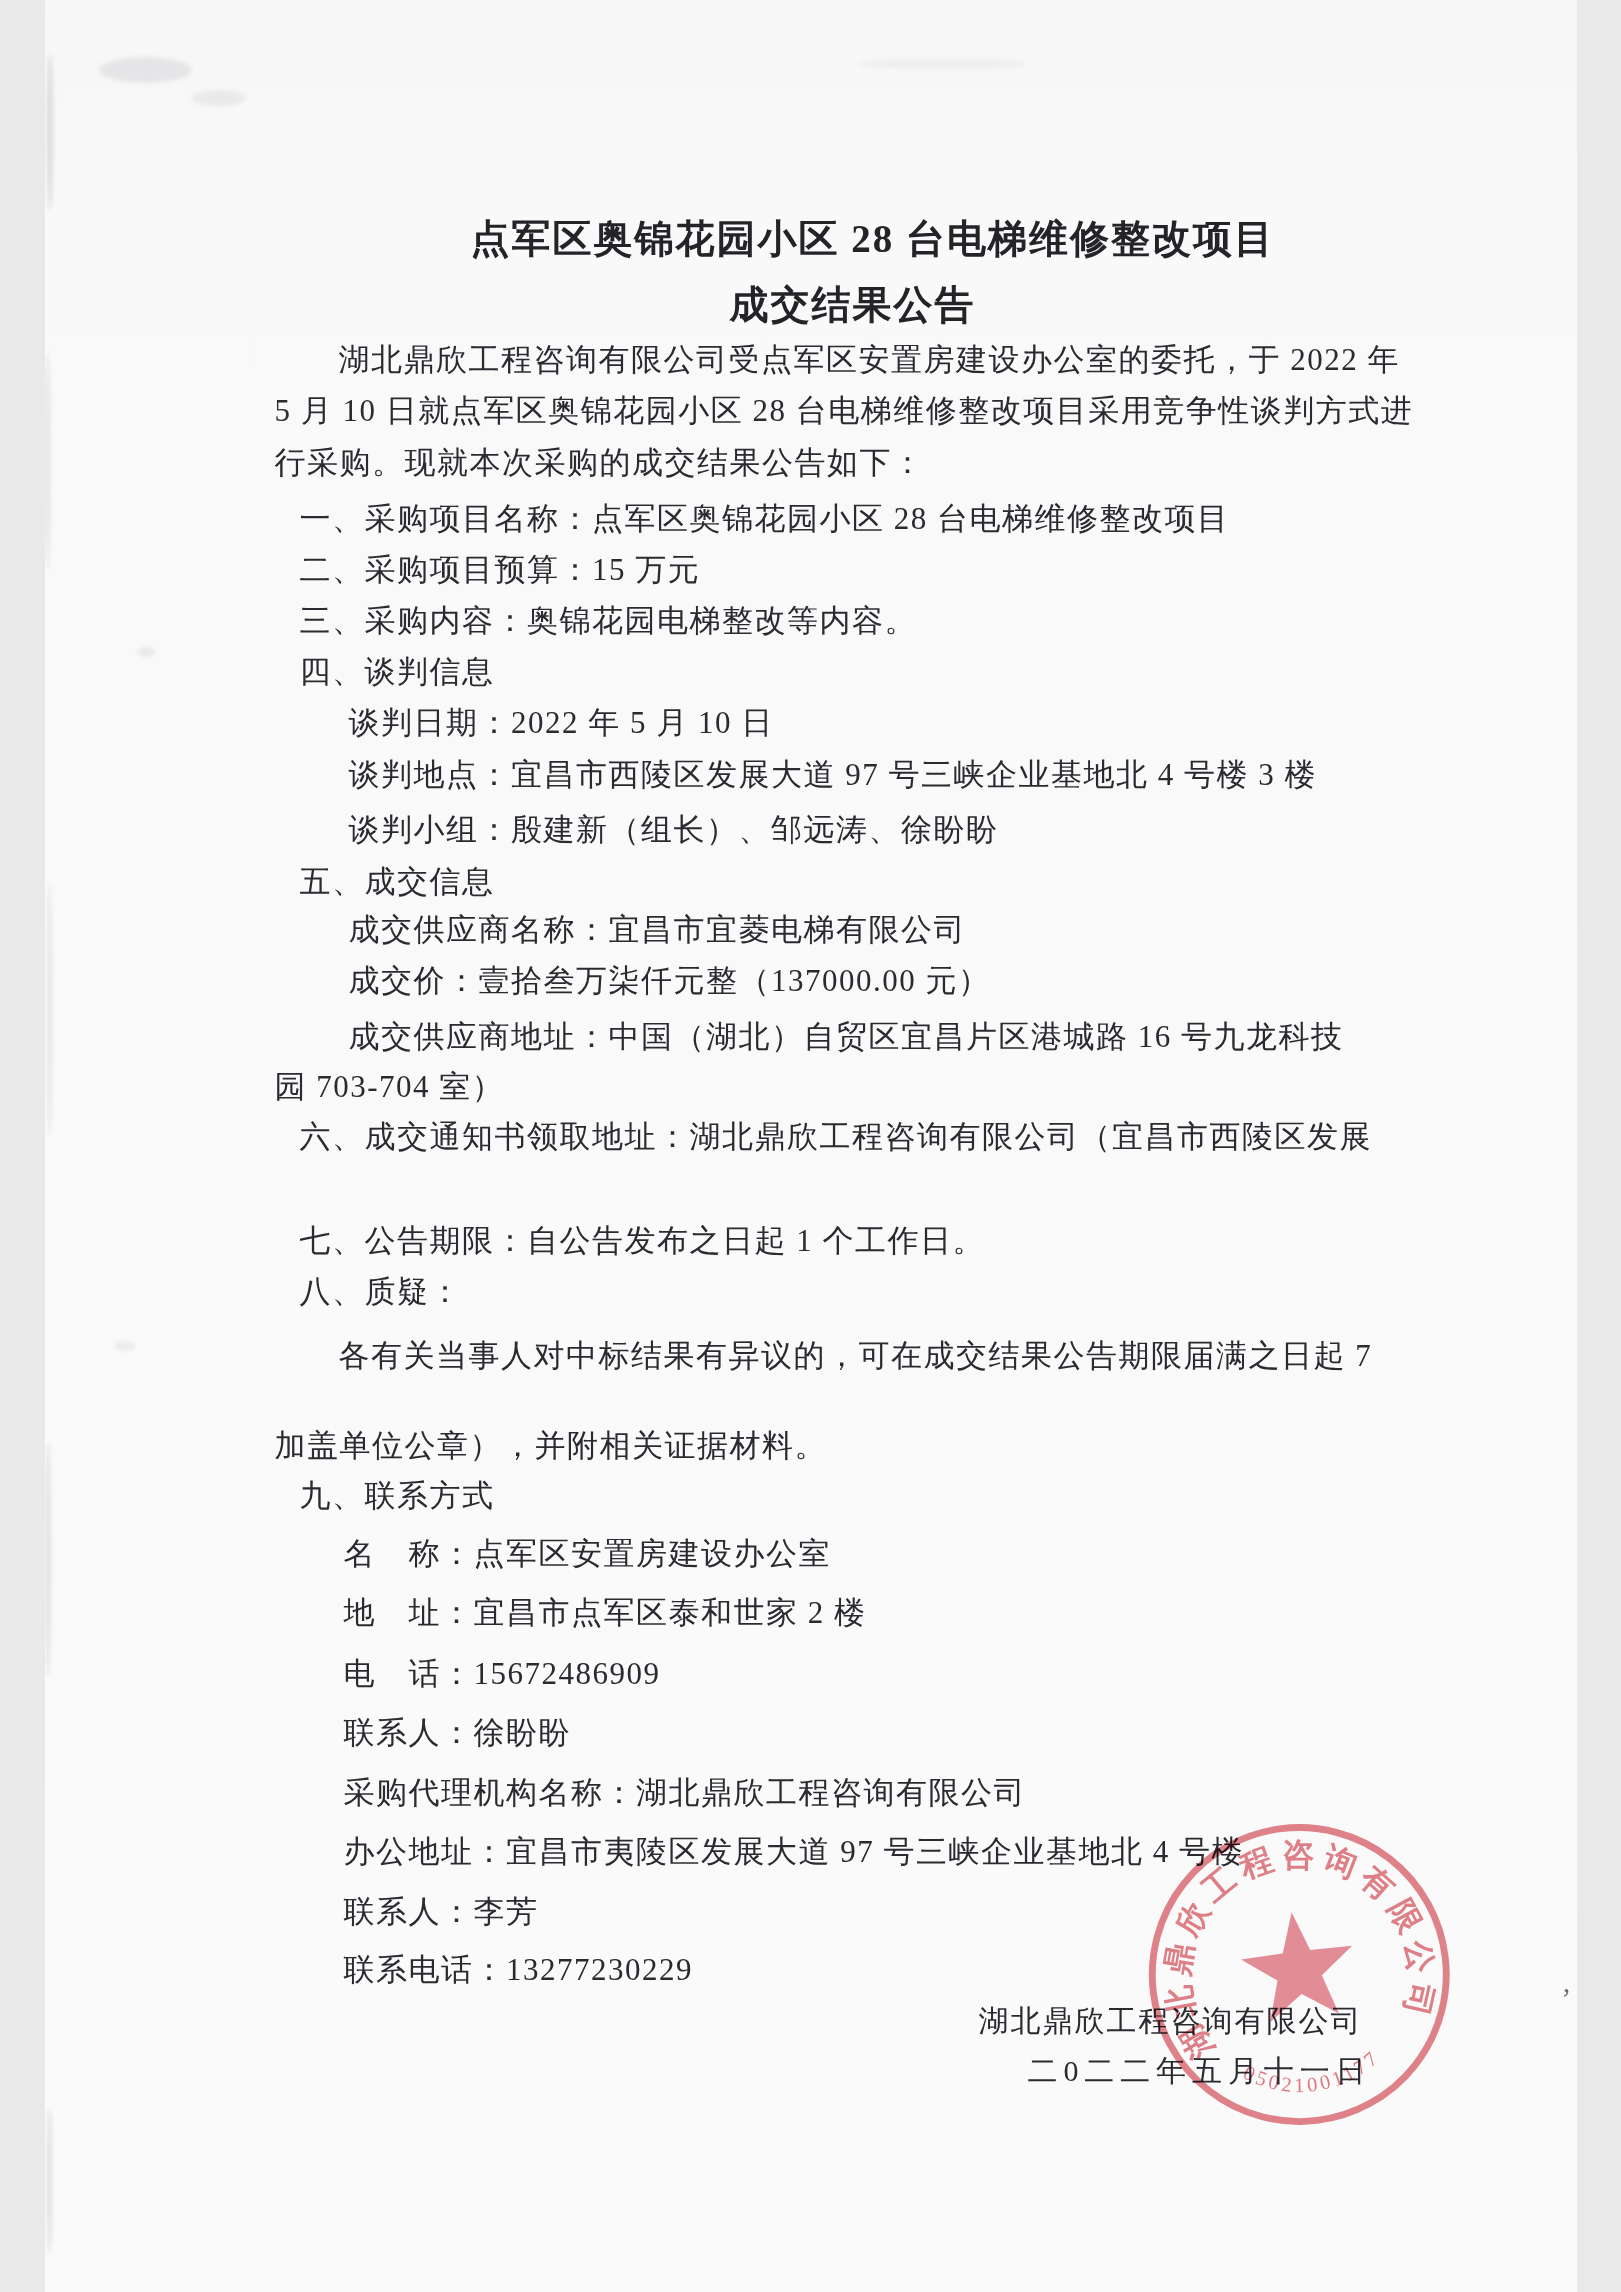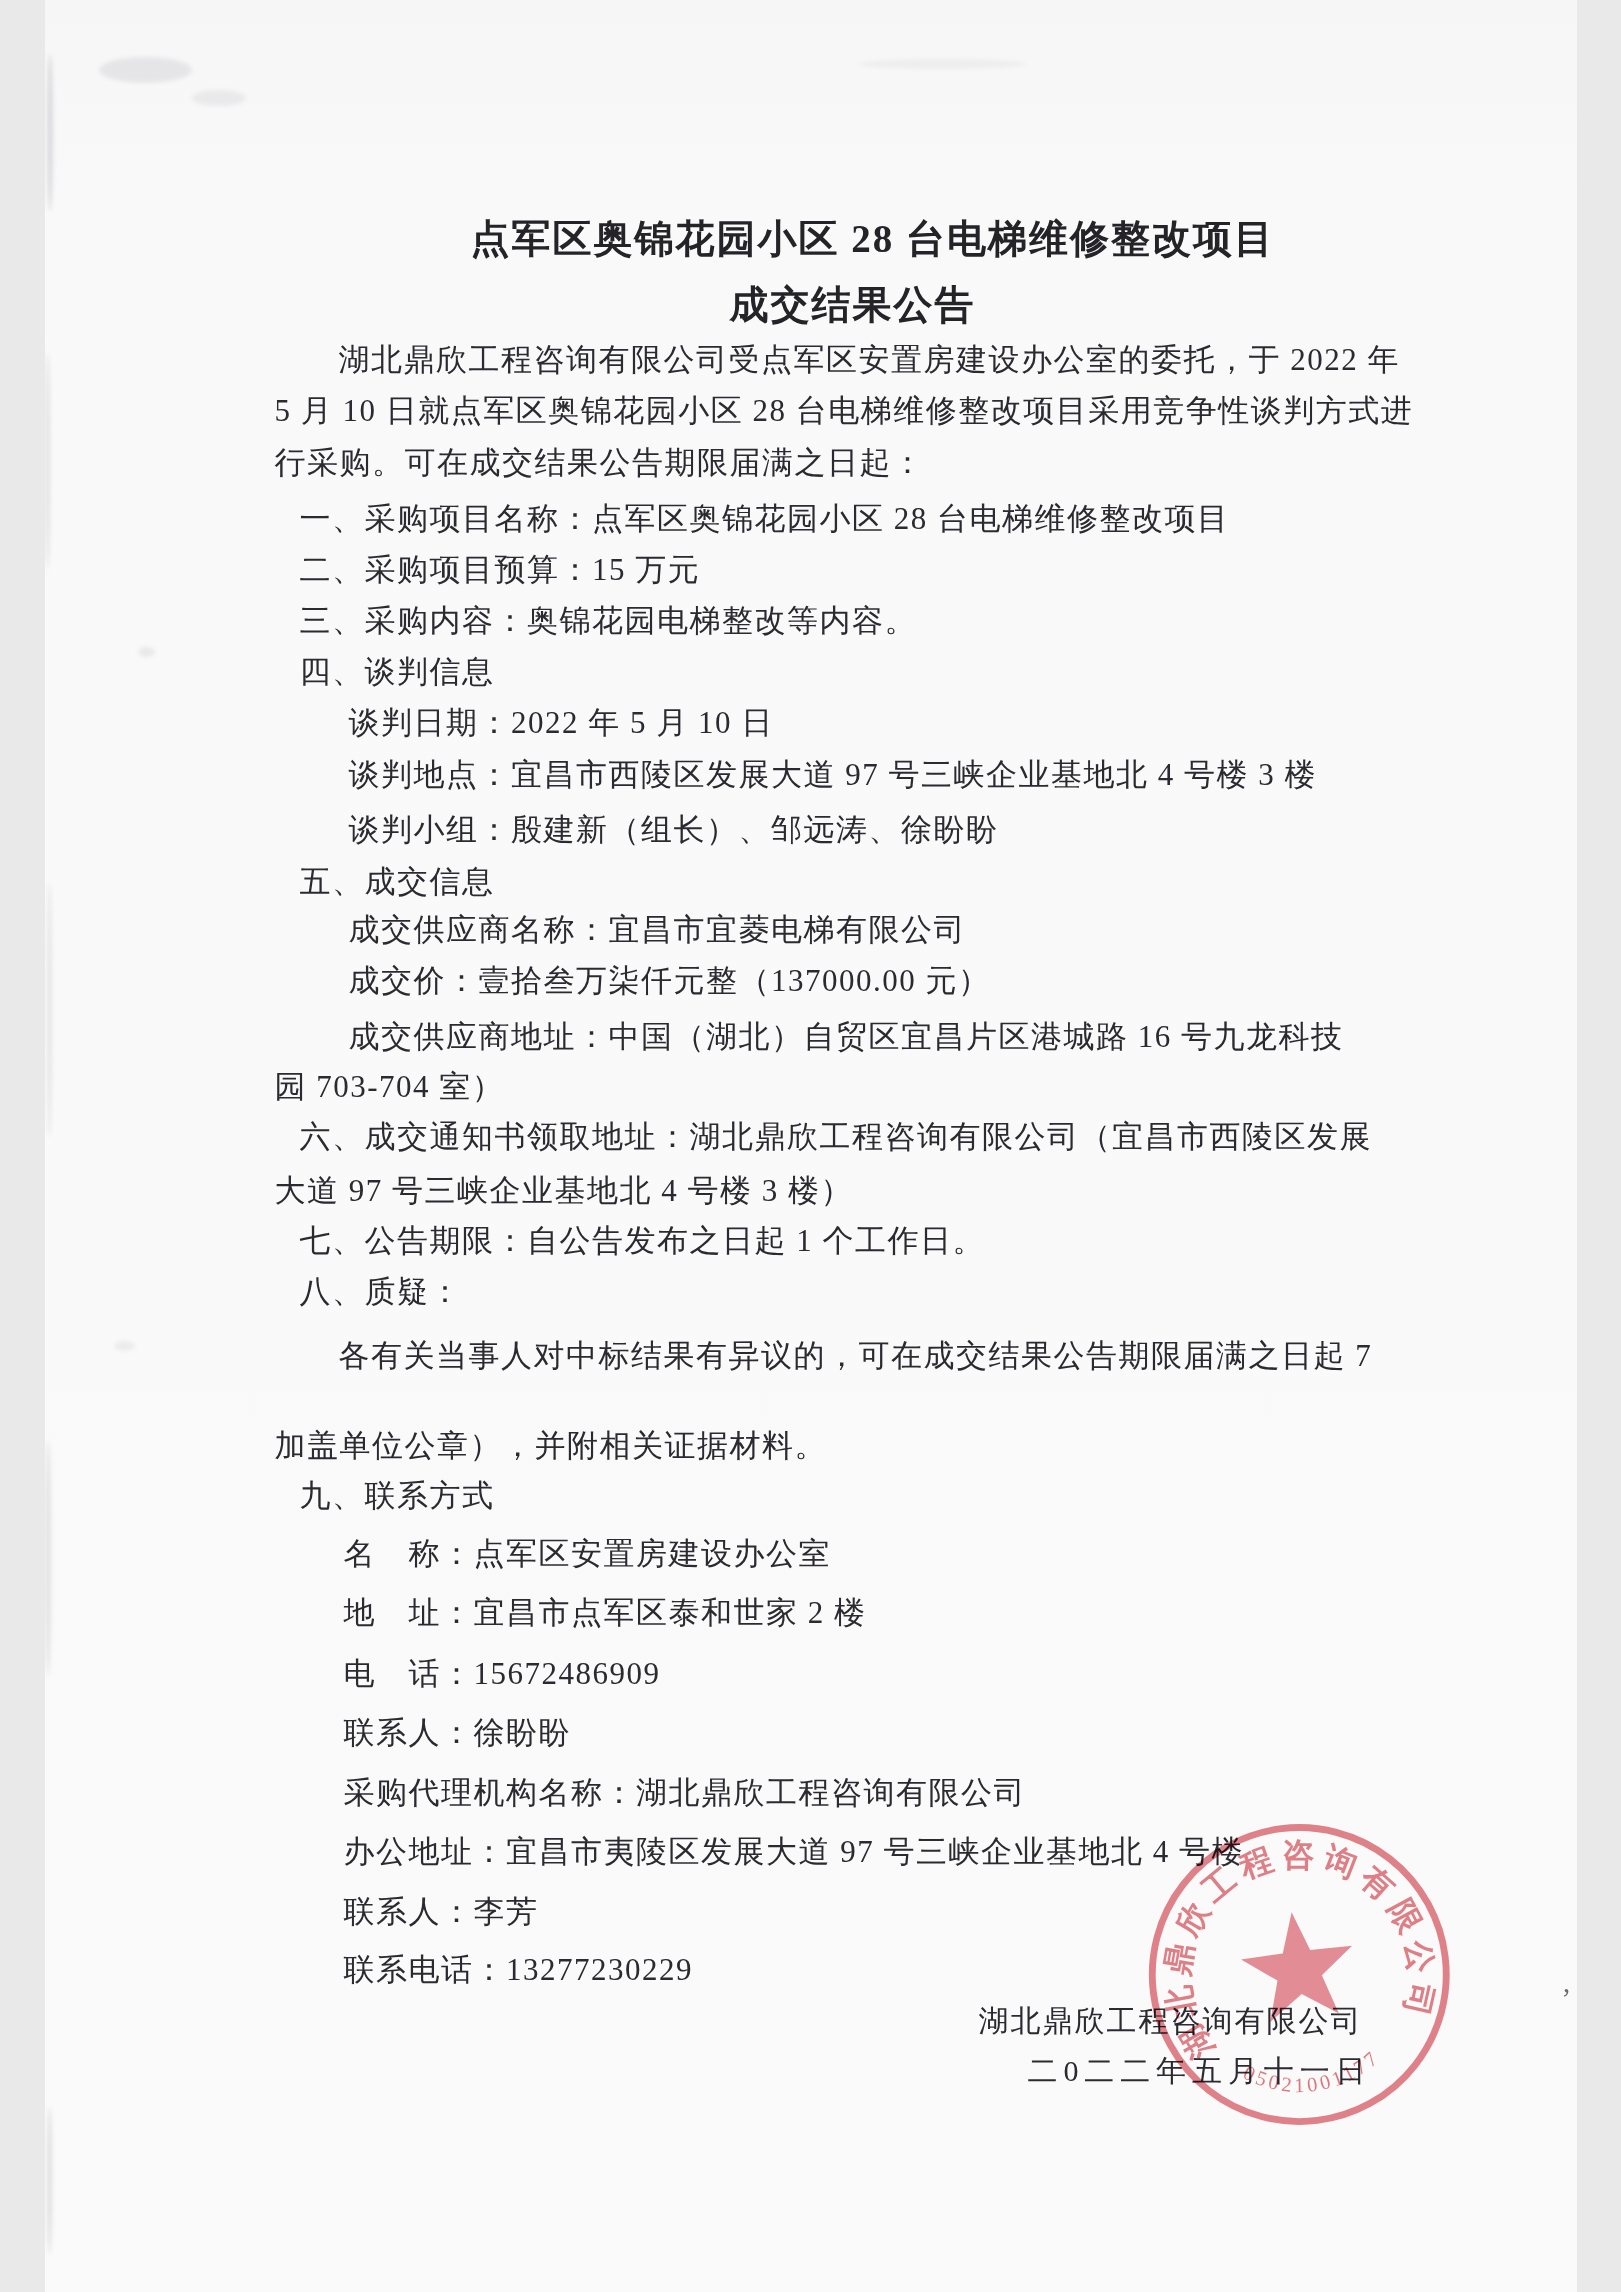--- a/index.html
+++ b/index.html
@@ -64,35 +64,34 @@
 </head>
 <body>
 
 <div class="page">
 
   <div class="ttl" style="left:426px;top:212px;">点军区奥锦花园小区 28 台电梯维修整改项目</div>
   <div class="ttl" style="left:637px;top:278px;margin-left:48px;">成交结果公告</div>
 
   <div class="ln" style="left:294px;top:342px;">湖北鼎欣工程咨询有限公司受点军区安置房建设办公室的委托，于 2022 年</div>
   <div class="ln" style="left:230px;top:393px;">5 月 10 日就点军区奥锦花园小区 28 台电梯维修整改项目采用竞争性谈判方式进</div>
-  <div class="ln" style="left:230px;top:445px;">行采购。可在成交结果公告期限届满之日起：</div>
+  <div class="ln" style="left:230px;top:445px;">行采购。现就本次采购的成交结果公告如下：</div>
   <div class="ln" style="left:255px;top:501px;">一、采购项目名称：点军区奥锦花园小区 28 台电梯维修整改项目</div>
   <div class="ln" style="left:255px;top:552px;">二、采购项目预算：15 万元</div>
   <div class="ln" style="left:255px;top:603px;">三、采购内容：奥锦花园电梯整改等内容。</div>
   <div class="ln" style="left:255px;top:654px;">四、谈判信息</div>
   <div class="ln" style="left:304px;top:705px;">谈判日期：2022 年 5 月 10 日</div>
   <div class="ln" style="left:304px;top:757px;">谈判地点：宜昌市西陵区发展大道 97 号三峡企业基地北 4 号楼 3 楼</div>
   <div class="ln" style="left:304px;top:812px;">谈判小组：殷建新（组长）、邹远涛、徐盼盼</div>
   <div class="ln" style="left:255px;top:864px;">五、成交信息</div>
   <div class="ln" style="left:304px;top:912px;">成交供应商名称：宜昌市宜菱电梯有限公司</div>
   <div class="ln" style="left:304px;top:963px;">成交价：壹拾叁万柒仟元整（137000.00 元）</div>
   <div class="ln" style="left:304px;top:1019px;">成交供应商地址：中国（湖北）自贸区宜昌片区港城路 16 号九龙科技</div>
   <div class="ln" style="left:230px;top:1069px;">园 703-704 室）</div>
   <div class="ln" style="left:255px;top:1119px;">六、成交通知书领取地址：湖北鼎欣工程咨询有限公司（宜昌市西陵区发展</div>
-  <div class="ln" style="left:230px;top:1173px;">大道 97 号三峡企业基地北 4 号楼 3 楼）</div>
   <div class="ln" style="left:255px;top:1223px;">七、公告期限：自公告发布之日起 1 个工作日。</div>
   <div class="ln" style="left:255px;top:1274px;">八、质疑：</div>
   <div class="ln" style="left:294px;top:1323px;margin-top:15px;">各有关当事人对中标结果有异议的，可在成交结果公告期限届满之日起 7</div>
   <div class="ln" style="left:230px;top:1428px;">加盖单位公章），并附相关证据材料。</div>
   <div class="ln" style="left:255px;top:1478px;">九、联系方式</div>
   <div class="ln" style="left:299px;top:1536px;">名　称：点军区安置房建设办公室</div>
   <div class="ln" style="left:299px;top:1595px;">地　址：宜昌市点军区泰和世家 2 楼</div>
   <div class="ln" style="left:299px;top:1656px;">电　话：15672486909</div>
   <div class="ln" style="left:299px;top:1715px;">联系人：徐盼盼</div>
   <div class="ln" style="left:299px;top:1775px;">采购代理机构名称：湖北鼎欣工程咨询有限公司</div>

